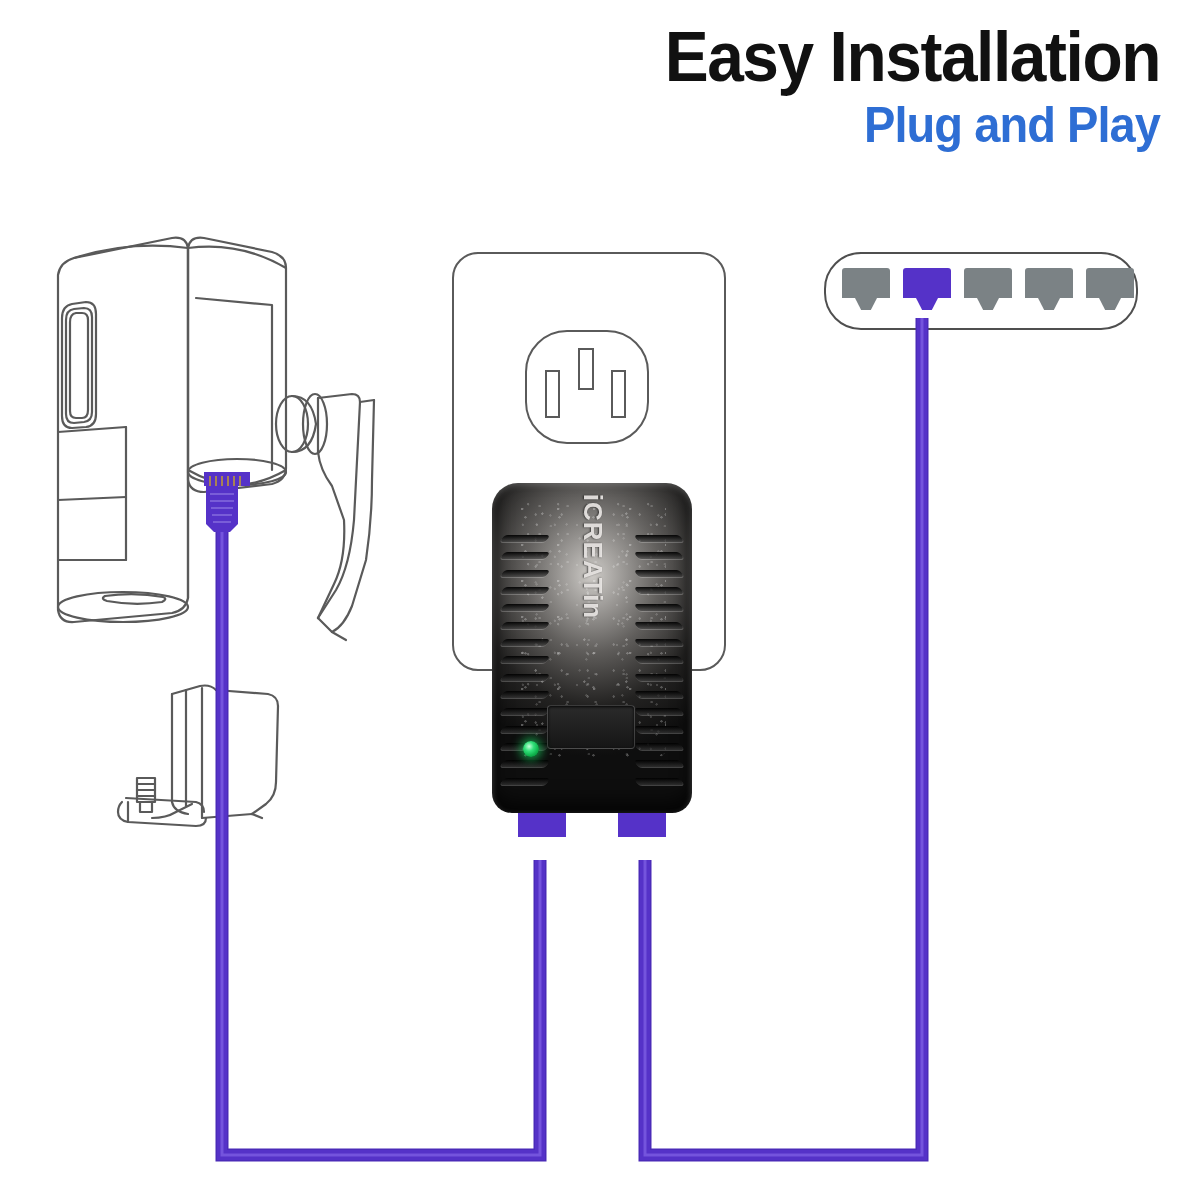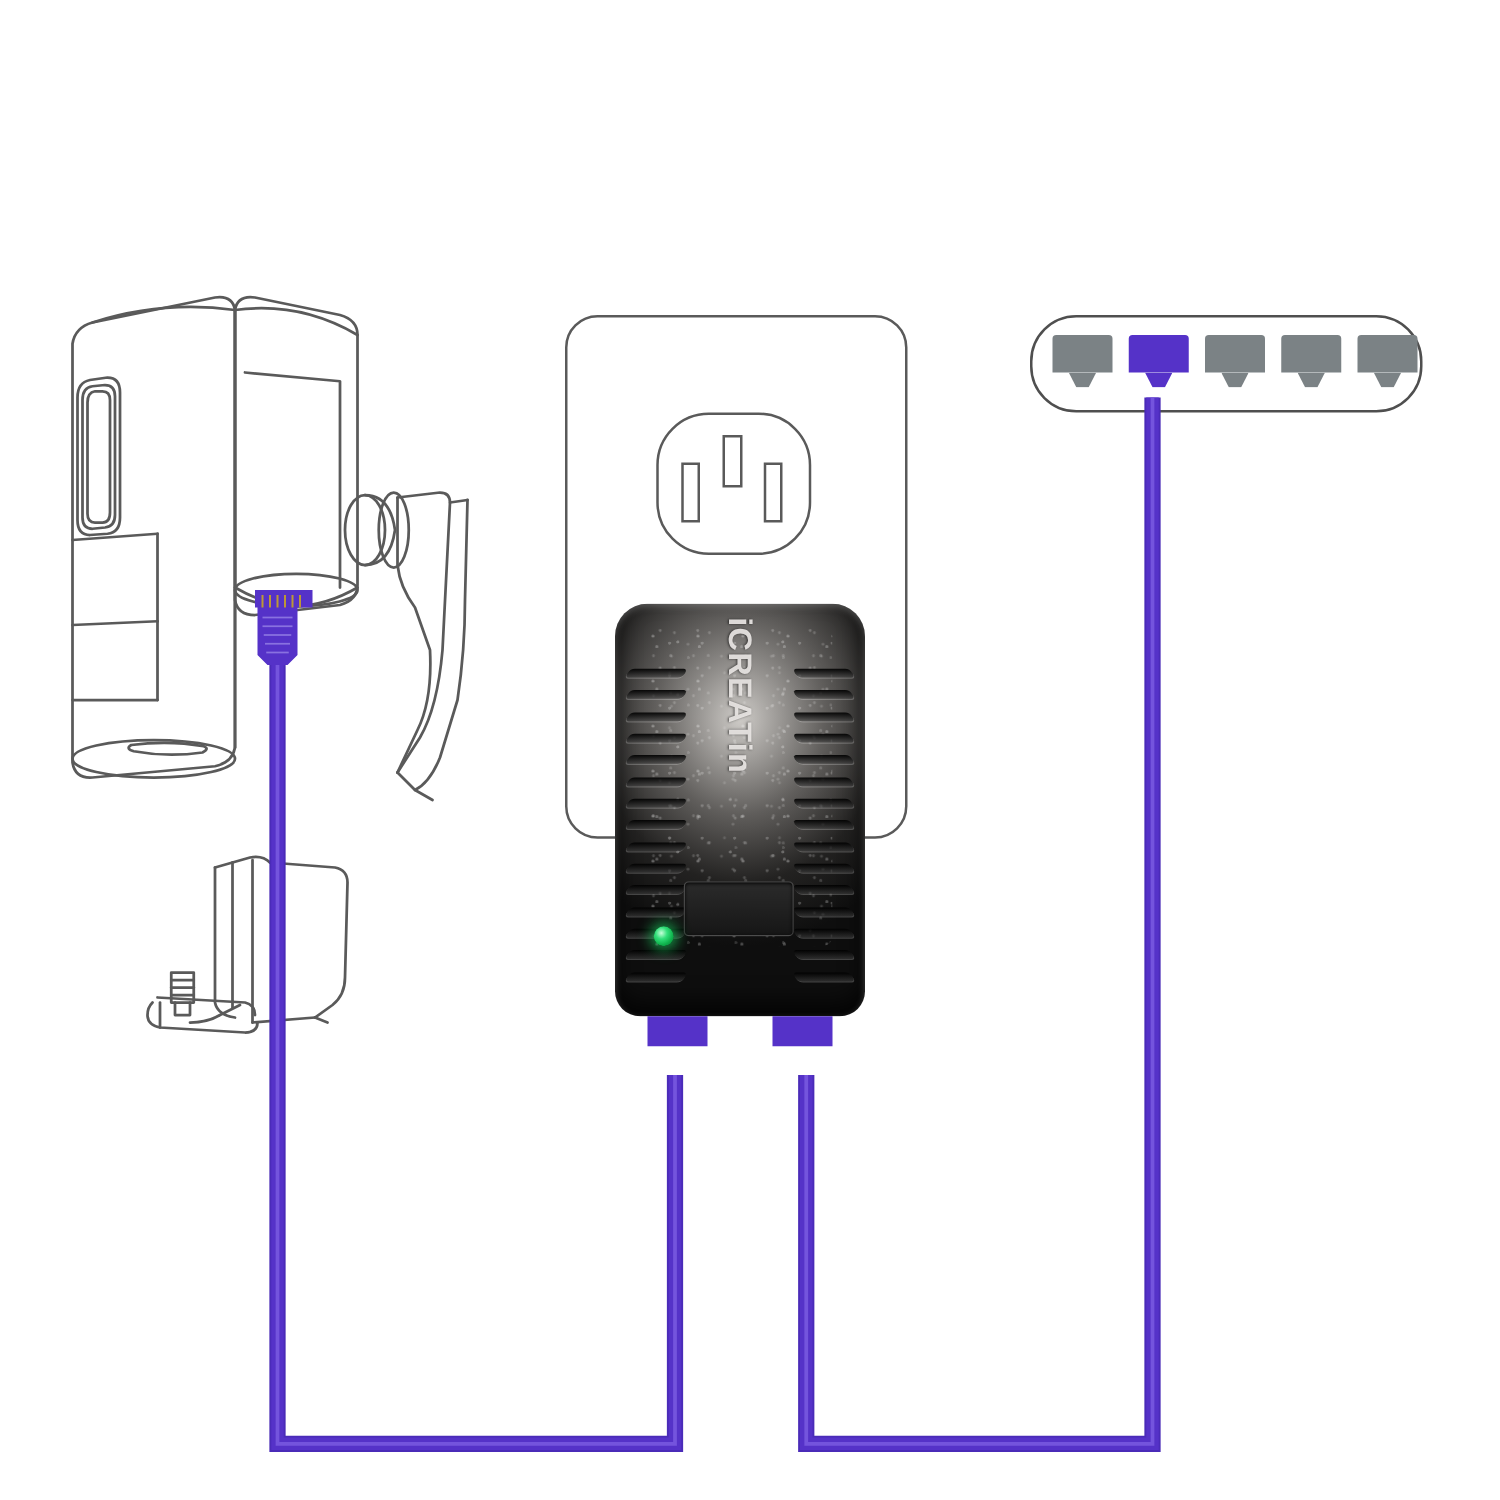--- a/index.html
+++ b/index.html
@@ -231,20 +231,24 @@
     clip-path: polygon(0 0, 100% 0, 72% 100%, 28% 100%);
   }
   .rj45.active .body,
   .rj45.active .tab { background: #5532C8; }
 </style>
 </head>
 <body>
 
 <div id="stage">
 
+  <div class="headline-block">
+    <span class="headline-main">Easy Installation</span>
+    <span class="headline-sub">Plug and Play</span>
+  </div>
 
   <svg class="lineart-layer" viewBox="0 0 1200 1200">
     <g fill="none" stroke="#5A5A5A" stroke-width="2.2" stroke-linejoin="round" stroke-linecap="round">
 
       <g>
 
         <path d="M 58 275 Q 60 262 74 258 L 172 238 Q 186 236 188 248 L 188 598 Q 186 610 172 613 L 74 622 Q 60 623 58 610 Z"></path>
 
         <path d="M 188 248 Q 190 236 204 238 L 272 252 Q 286 256 286 268 L 286 468 Q 286 480 272 484 L 204 492 Q 190 492 188 480 Z"></path>
 

